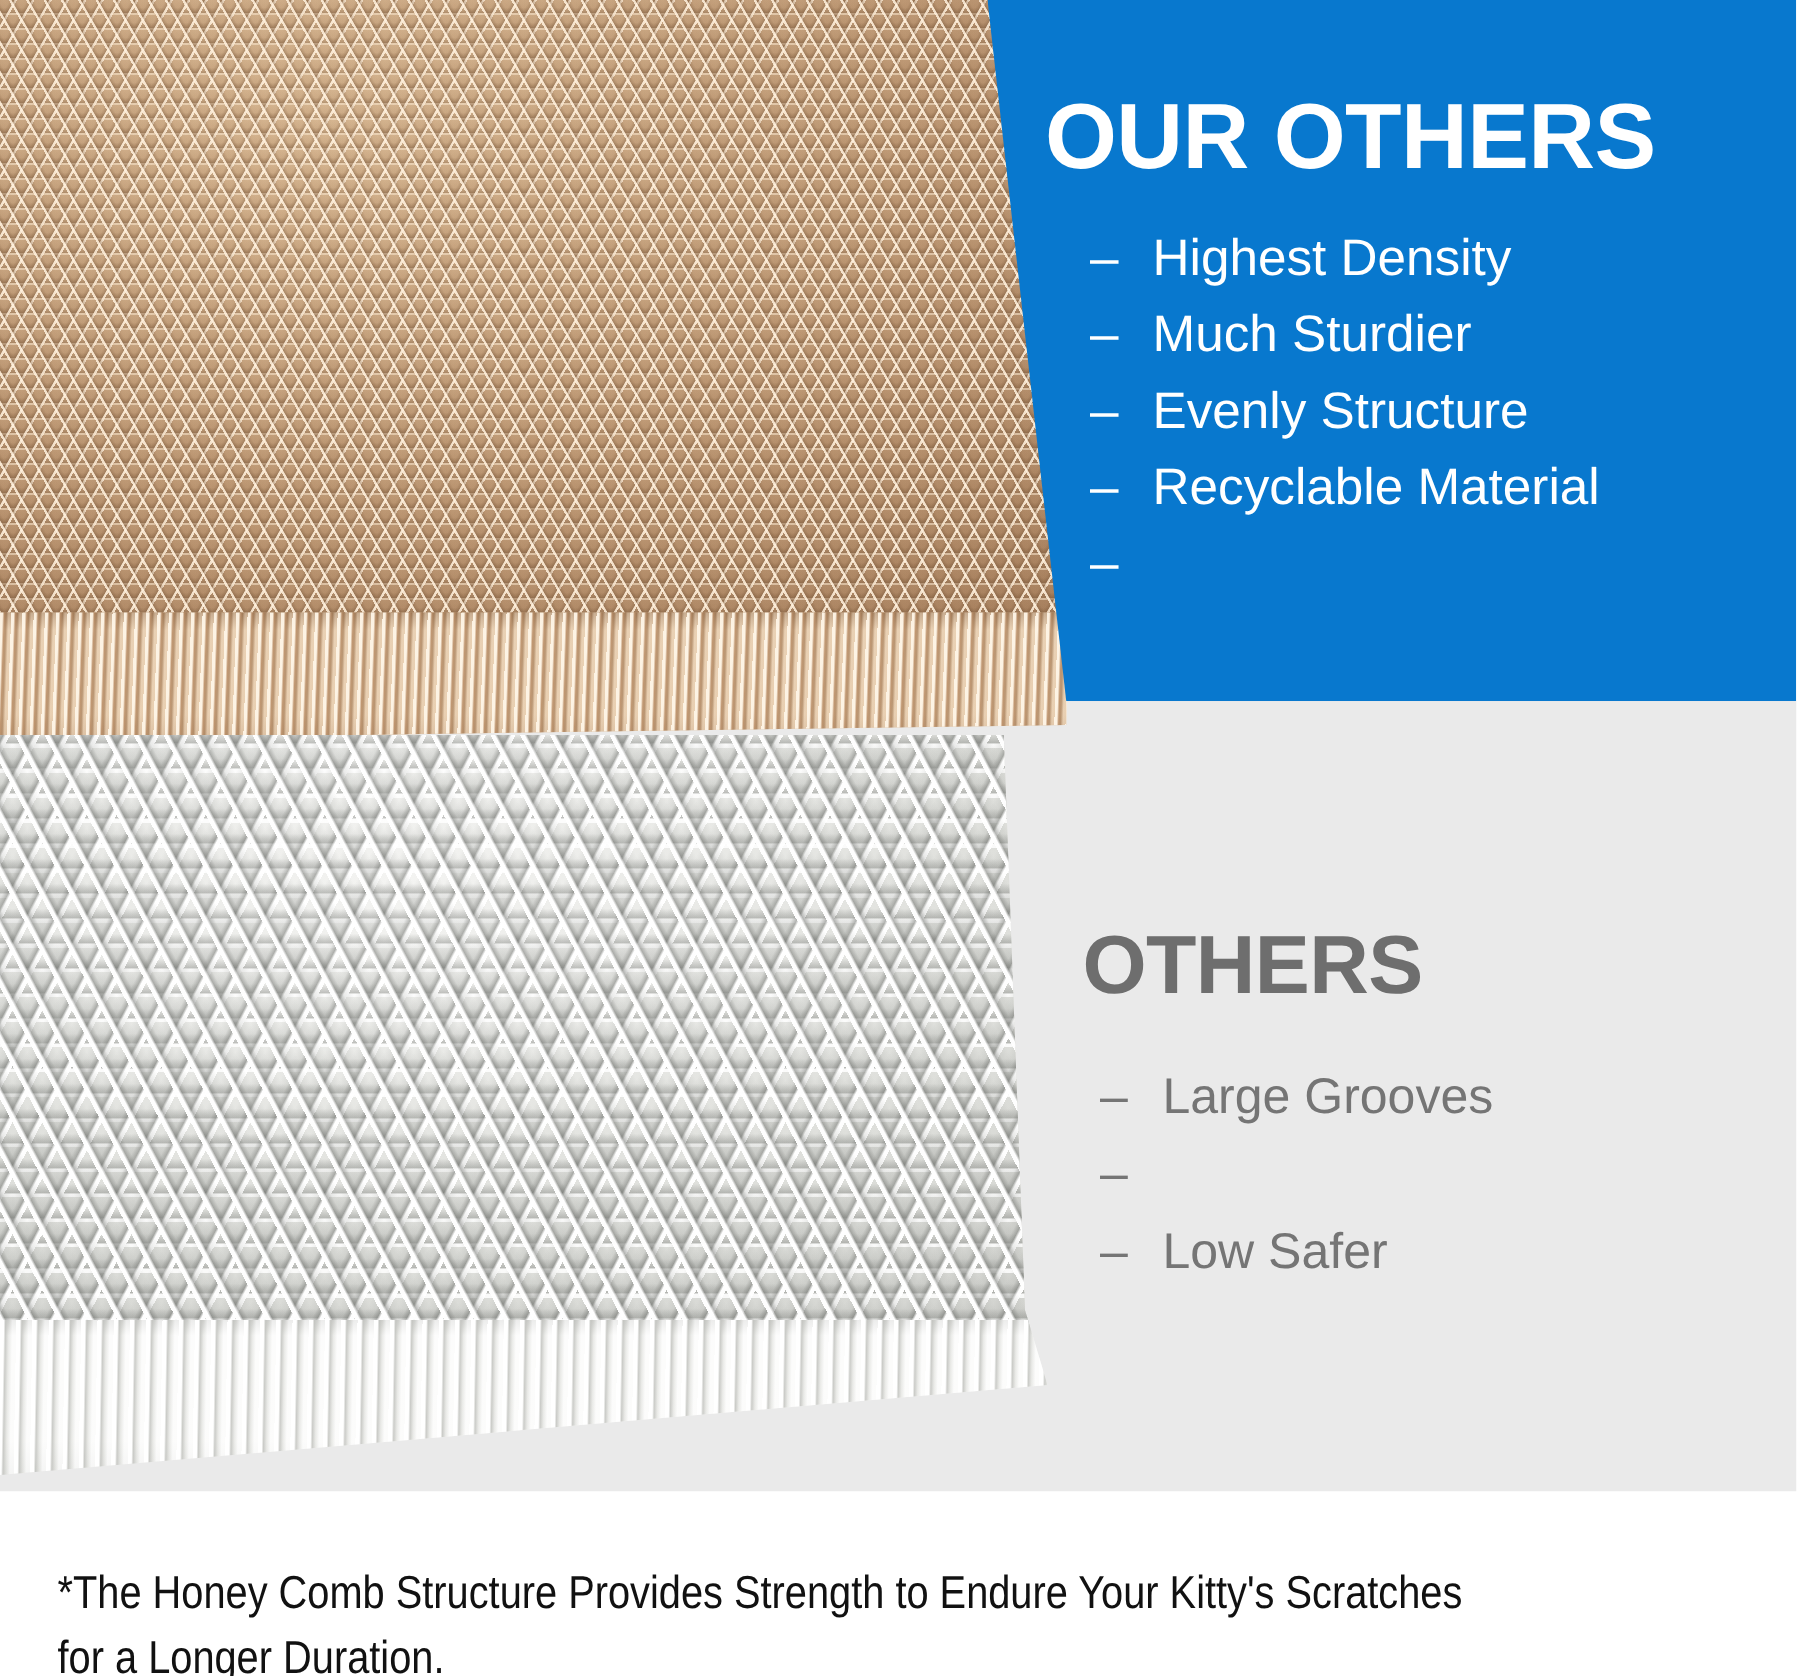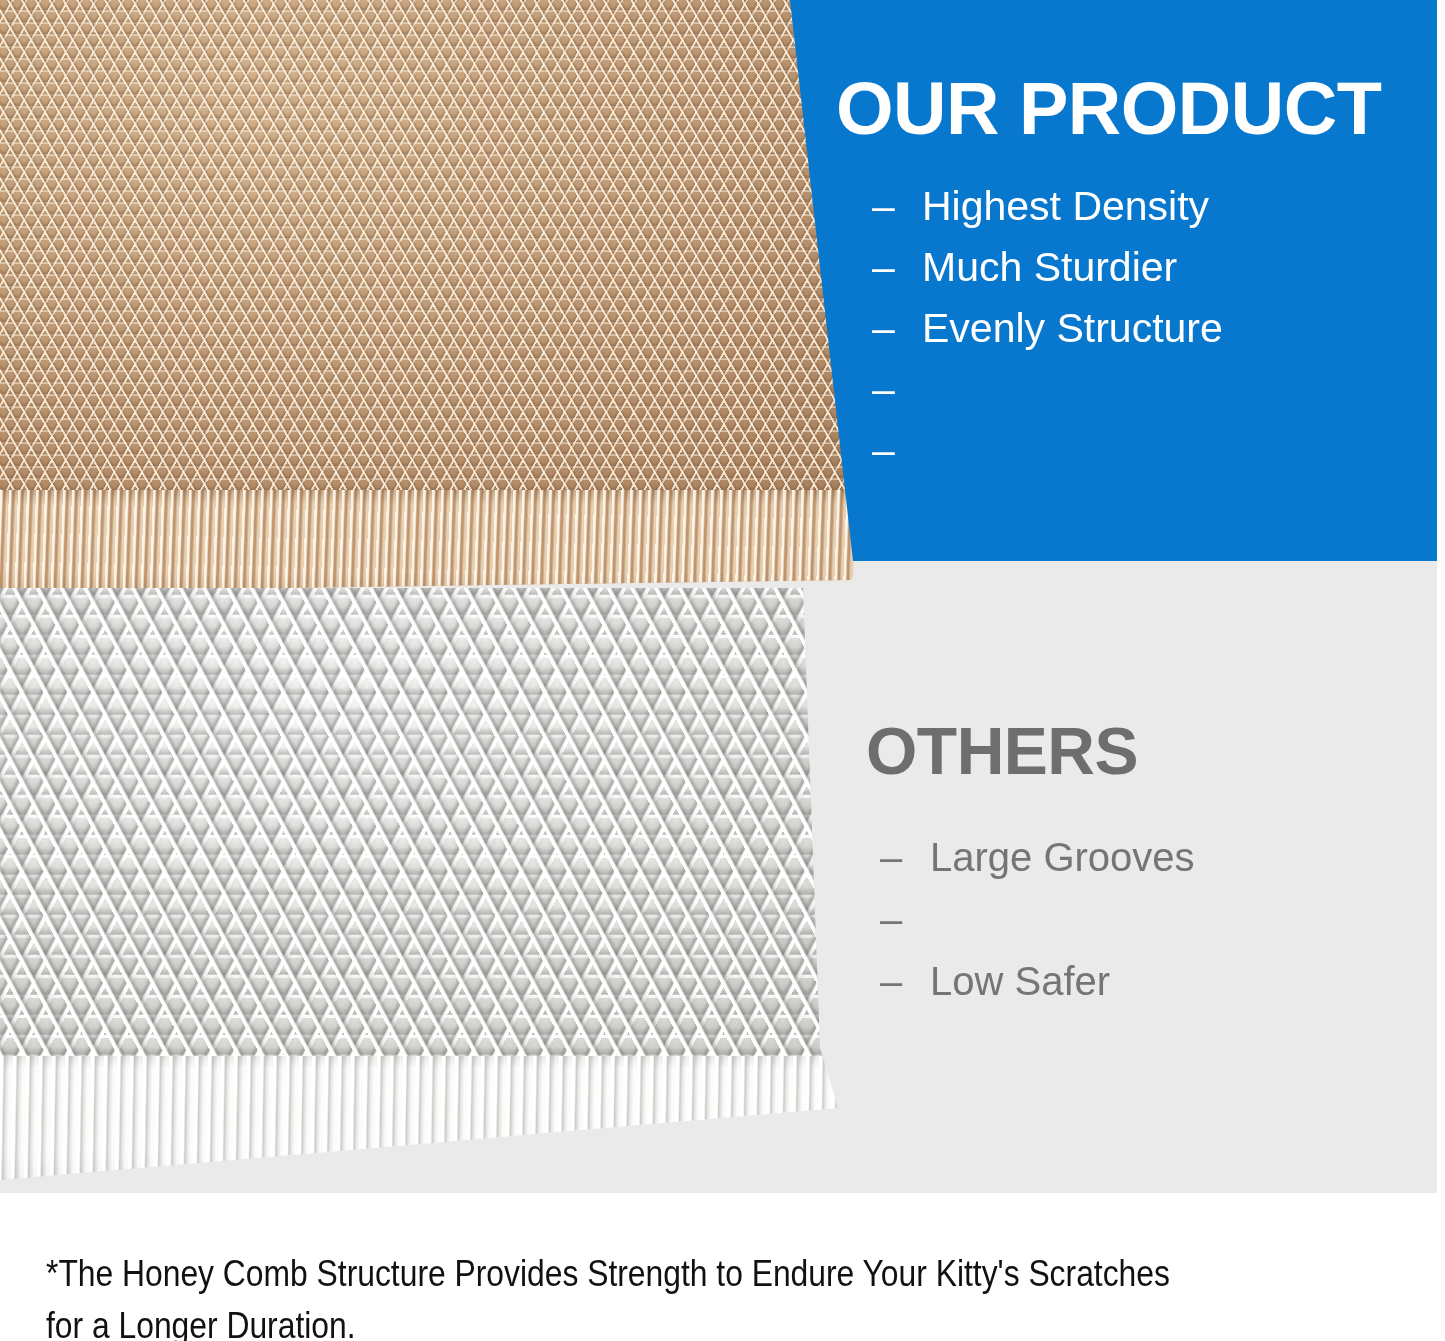--- a/index.html
+++ b/index.html
@@ -151,21 +151,21 @@
     align-items: baseline;
     color: #ffffff;
     font-size: 41px;
     line-height: 61px;
     white-space: nowrap;
   }
 
   .others-section {
     position: absolute;
     left: 866px;
-    top: 718px;
+    top: 738px;
     width: 560px;
   }
   .others-title {
     color: #6e6e6e;
     font-size: 66px;
     font-weight: bold;
     letter-spacing: -0.5px;
     line-height: 1.0;
     white-space: nowrap;
   }
@@ -216,36 +216,37 @@
   </div>
 
   <div class="white-block">
     <div class="white-face"></div>
     <div class="white-edge"></div>
   </div>
 
   <div class="blue-panel"></div>
 
   <div class="product-section">
-    <div class="product-title">OUR PRODUCT</div>
+    <div class="product-title">OUR OTHERS</div>
     <ul class="product-list">
       <li>
         <span class="dash">–</span>
         <span>Highest Density</span>
       </li>
       <li>
         <span class="dash">–</span>
         <span>Much Sturdier</span>
       </li>
       <li>
         <span class="dash">–</span>
         <span>Evenly Structure</span>
       </li>
       <li>
         <span class="dash">–</span>
+        <span>Recyclable Material</span>
       </li>
       <li>
         <span class="dash">–</span>
       </li>
     </ul>
   </div>
 
   <div class="others-section">
     <div class="others-title">OTHERS</div>
     <ul class="others-list">

